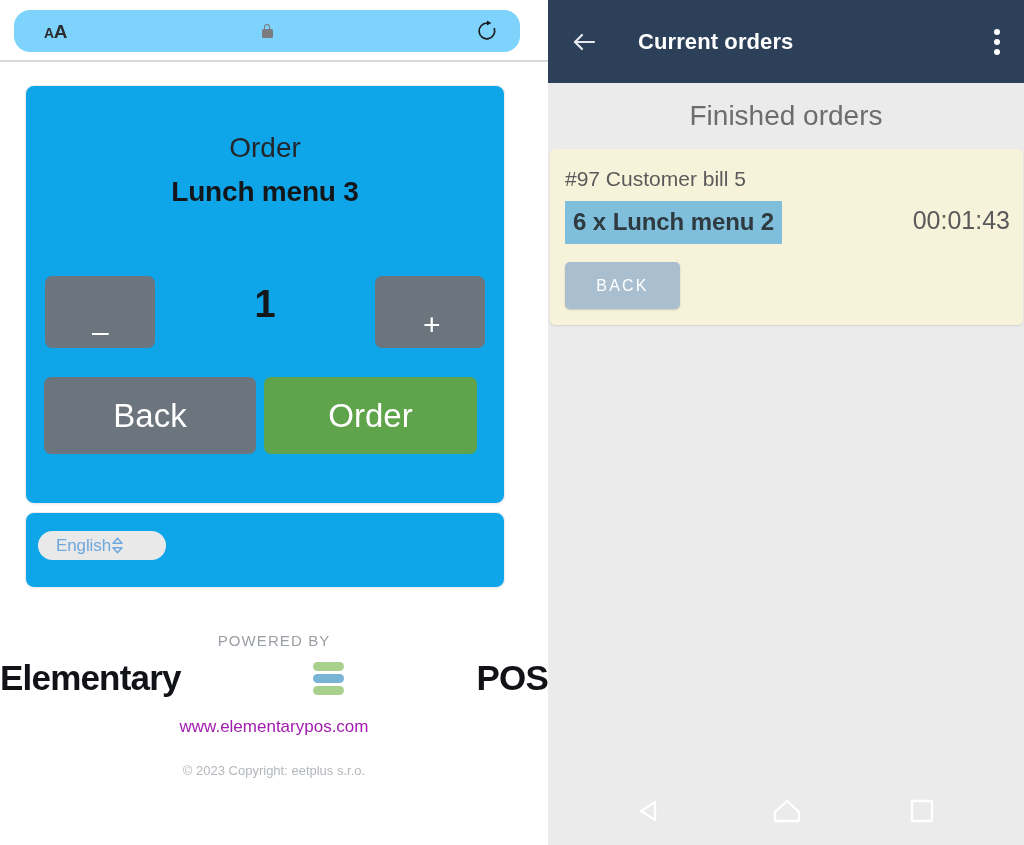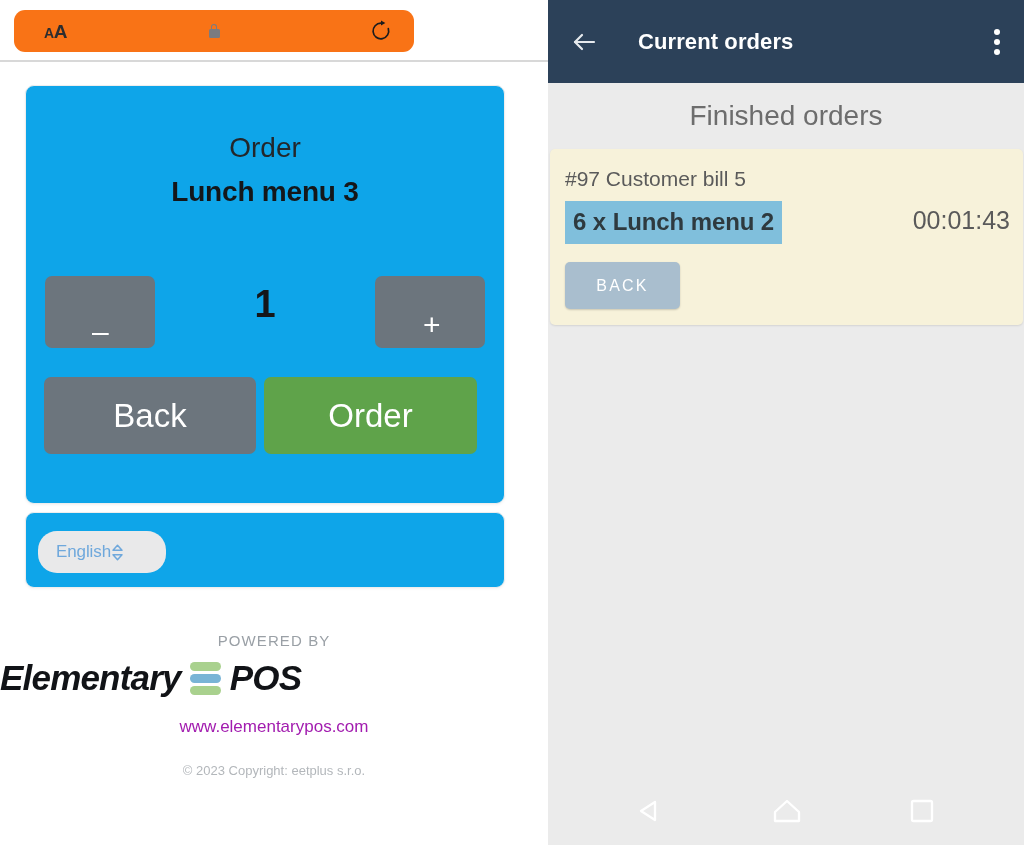--- a/index.html
+++ b/index.html
@@ -29,23 +29,23 @@
     position: absolute;
     left: 0; top: 0;
     width: 548px; height: 62px;
     background: #ffffff;
     border-bottom: 2px solid #d8d8d8;
     box-sizing: border-box;
   }
   #address-pill {
     position: absolute;
     left: 14px; top: 10px;
-    width: 400px; height: 42px;
-    background: #f97316;
-    border-radius: 11px;
+    width: 506px; height: 42px;
+    background: #7dd3fc;
+    border-radius: 16px;
     display: flex;
     align-items: center;
     box-sizing: border-box;
   }
   #aa-button {
     position: absolute;
     left: 30px; top: 50%;
     transform: translateY(-50%);
     color: #2d2d2f;
     font-weight: 600;
@@ -182,21 +182,21 @@
   #back-btn  { left: 18px;  width: 212px; background: #6c757d; }
   #order-btn { left: 238px; width: 213px; background: #5fa34a; }
 
   #language-card {
     left: 25px; top: 450px;
     width: 480px; height: 76px;
   }
   #language-select {
     position: absolute;
     left: 12px; top: 18px;
-    height: 42px;
+    height: 29px;
     min-width: 128px;
     background: #e9e9ea;
     border-radius: 19px;
     display: flex;
     align-items: center;
     gap: 0;
     padding: 0 14px 0 18px;
     box-sizing: border-box;
     cursor: pointer;
   }
@@ -220,23 +220,22 @@
   #powered-by {
     font-size: 15px;
     color: #9aa0a6;
     letter-spacing: 1.1px;
     font-weight: 500;
   }
   #brand-row {
     margin-top: 9px;
     display: flex;
     align-items: center;
-    justify-content: flex-start;
+    justify-content: space-between;
     gap: 7px;
-    font-style: italic;
   }
   .brand-word {
     font-size: 35px;
     font-weight: 700;
     color: #111317;
     letter-spacing: -0.8px;
   }
   #brand-mark {
     display: flex;
     flex-direction: column;

